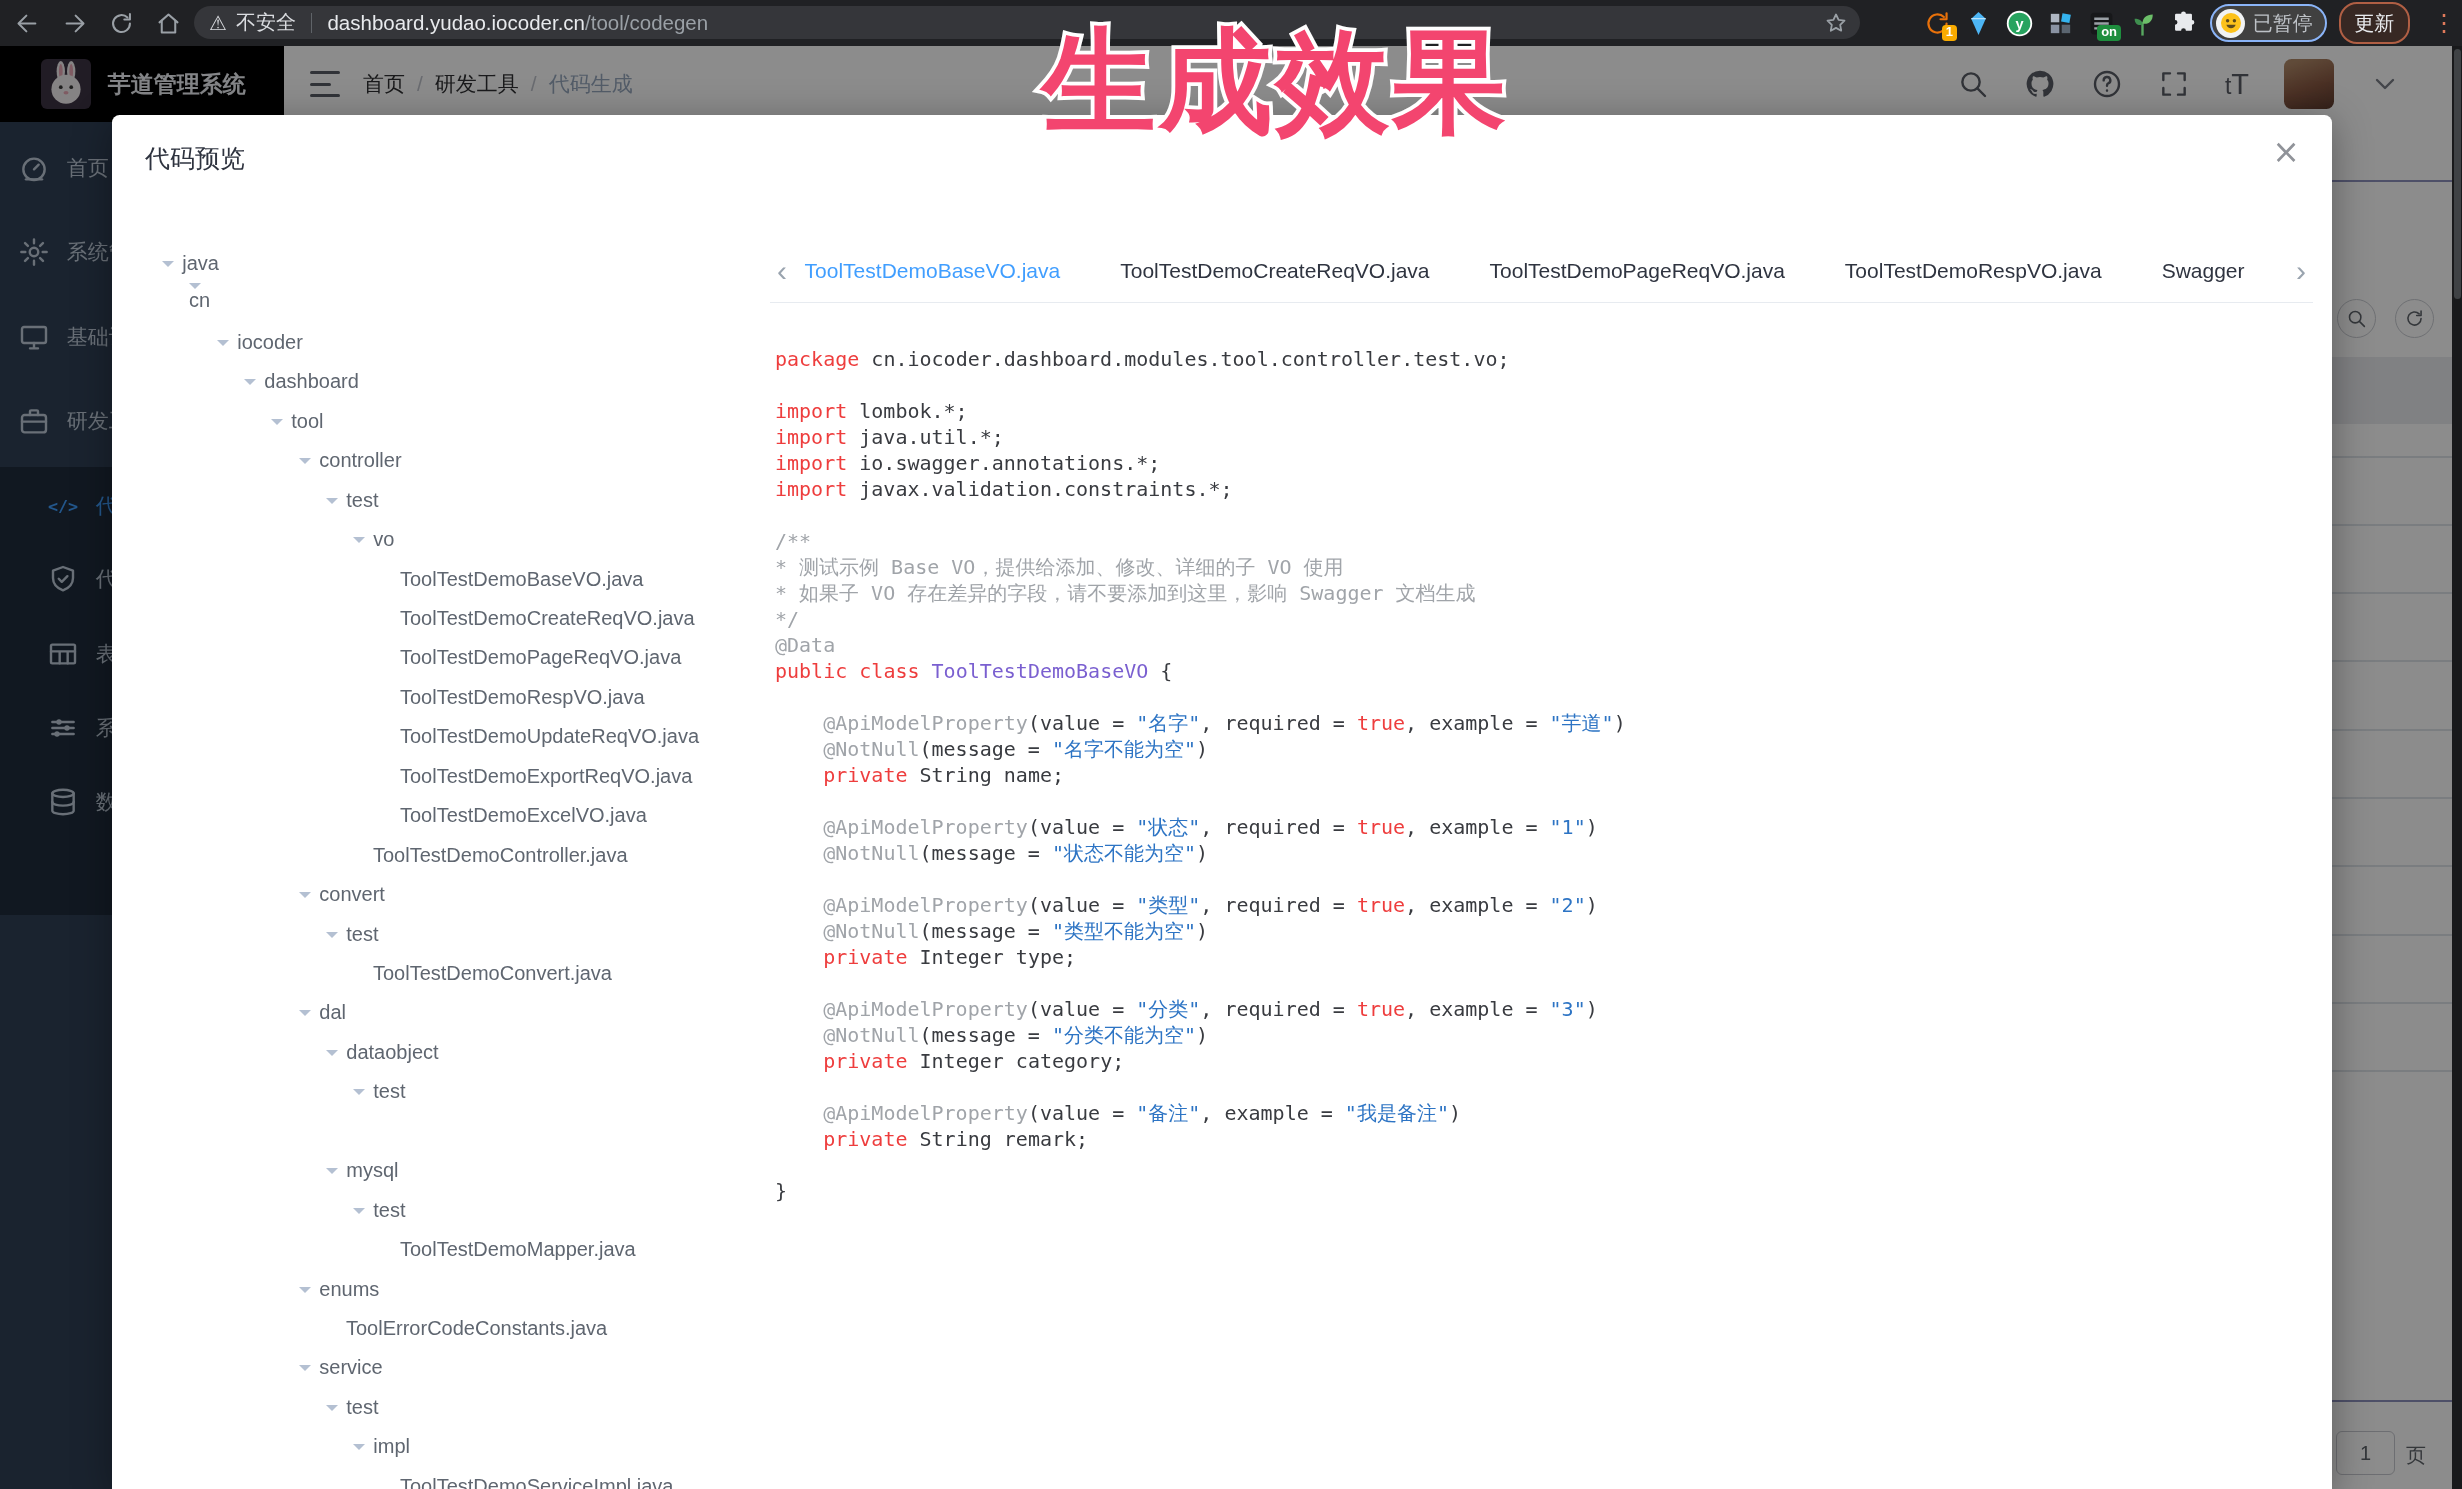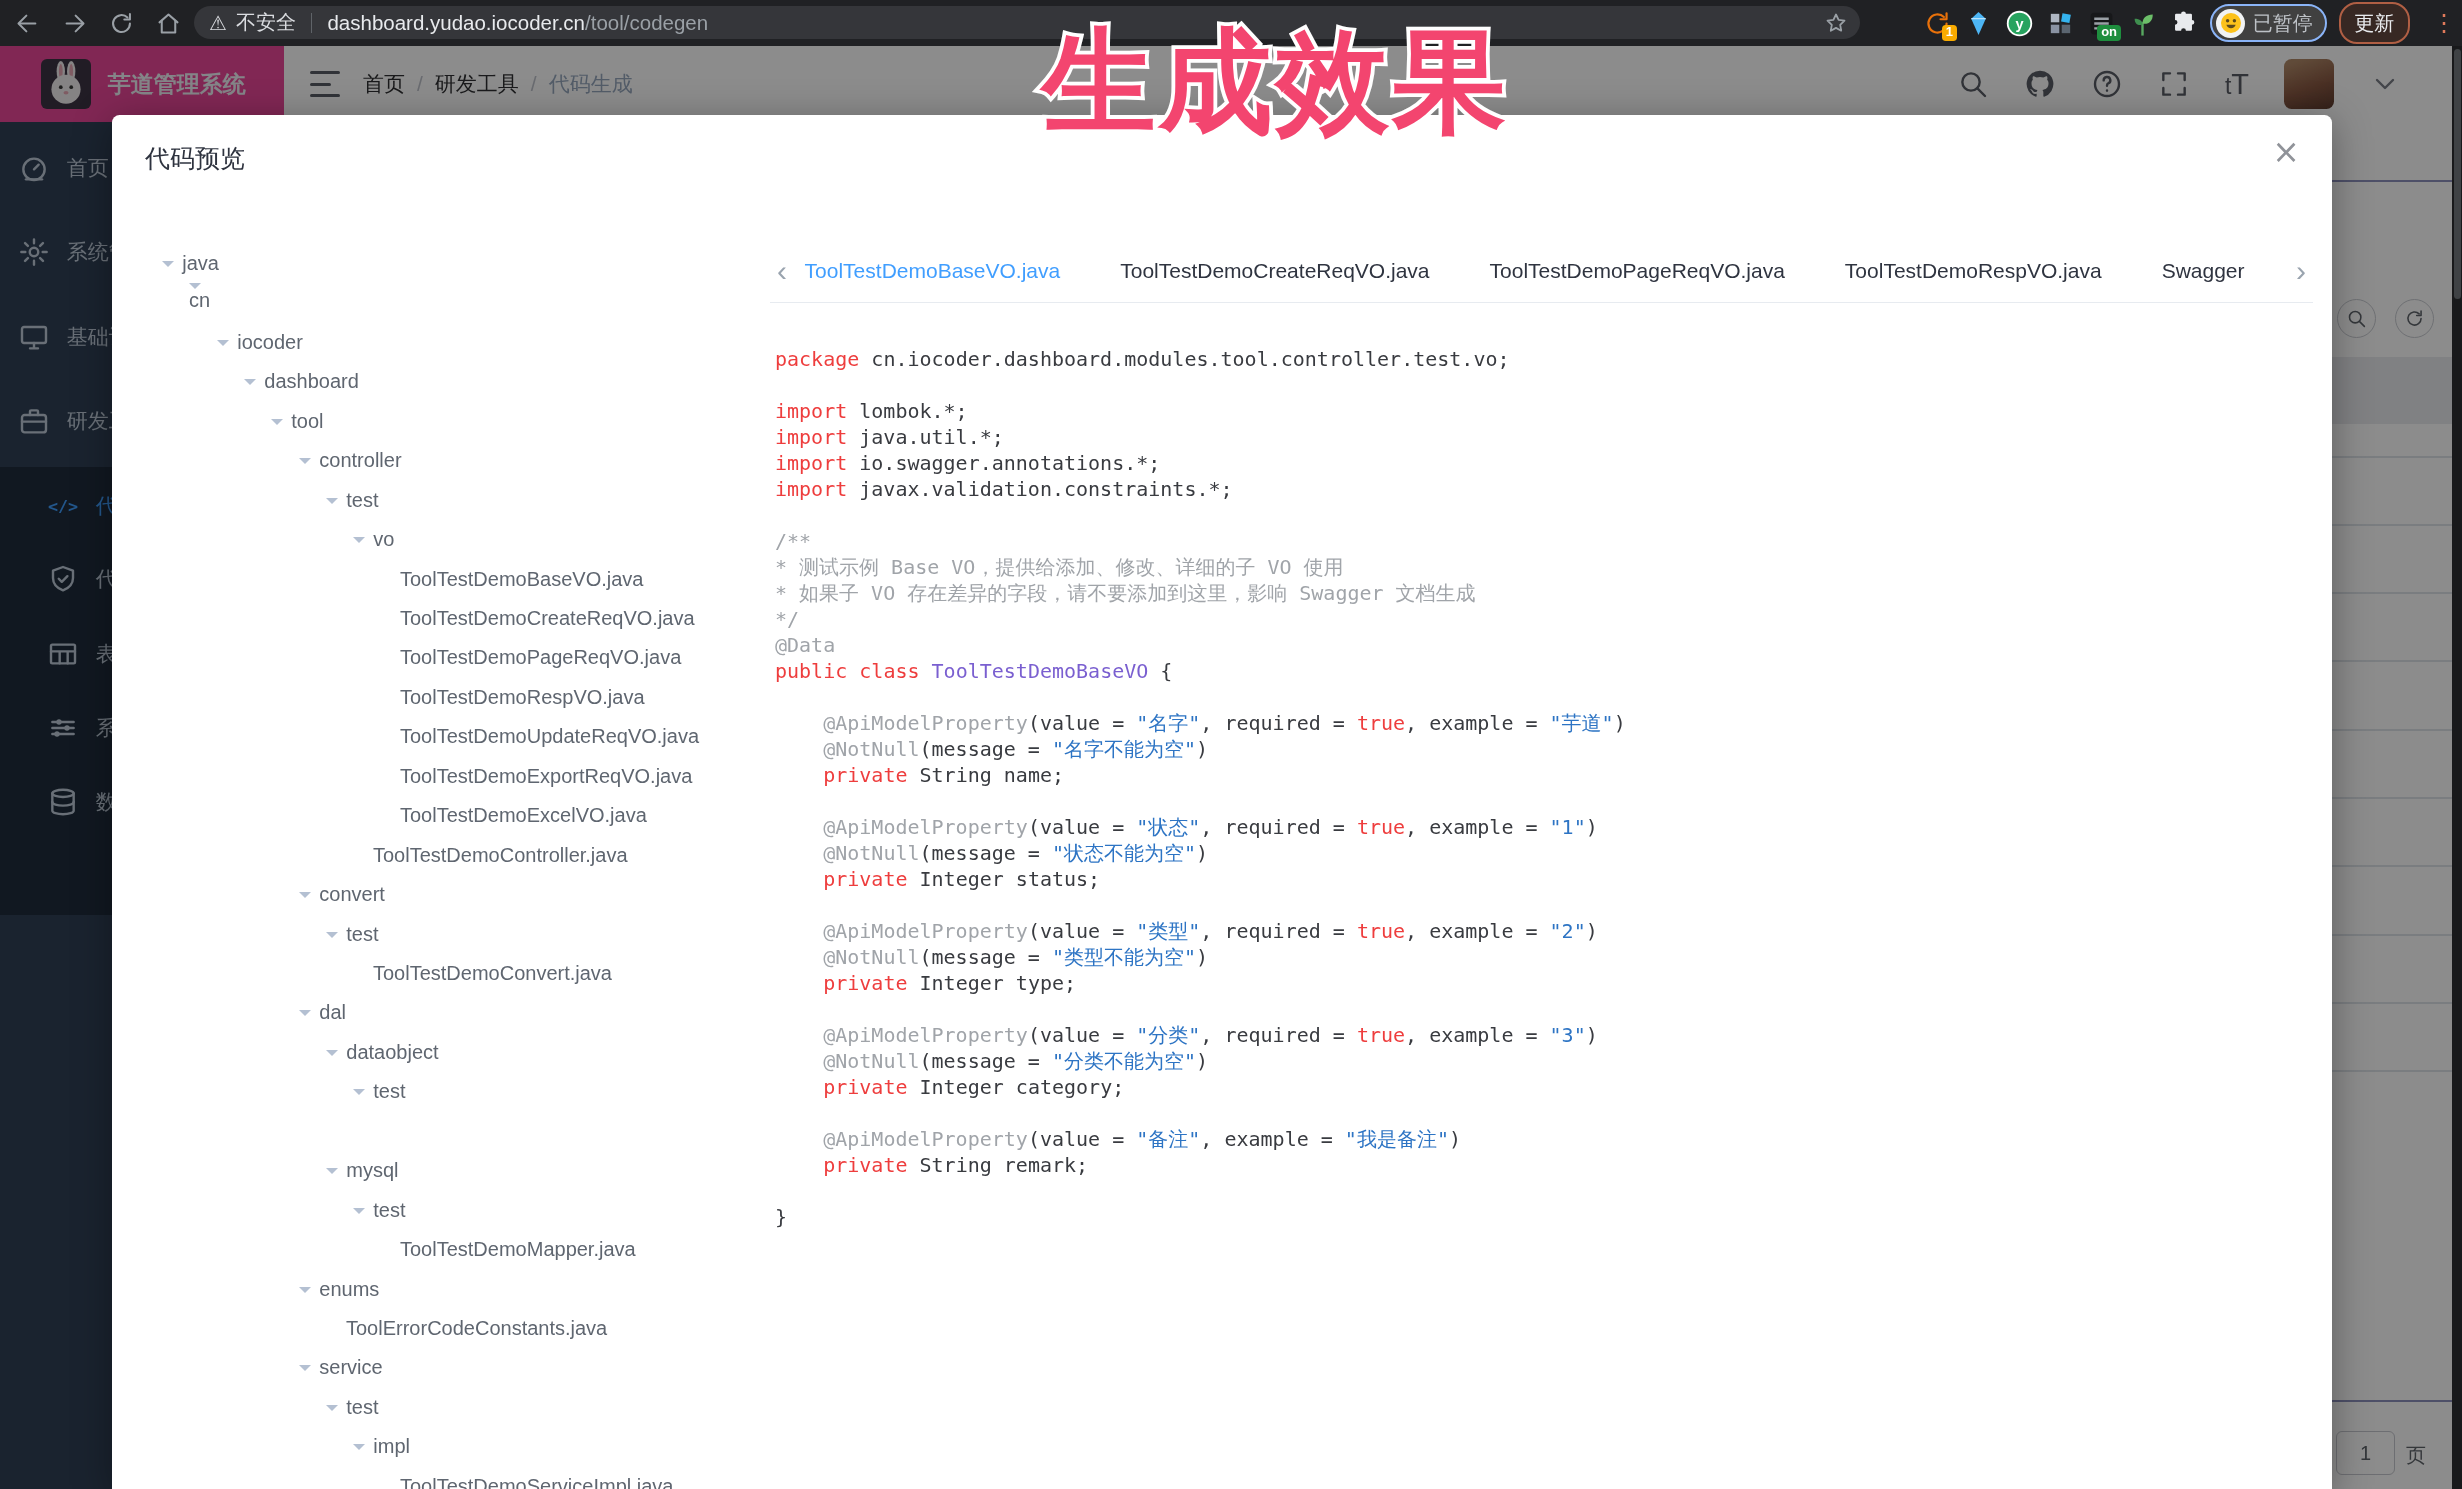--- a/index.html
+++ b/index.html
@@ -29,21 +29,21 @@
   .pausepill .face{width:29px;height:29px;border-radius:50%;background:#f1f3f4;display:flex;align-items:center;justify-content:center;}
   .pauselbl{font-size:20px;color:#bdc1c6;}
   .updatechip{display:flex;align-items:center;gap:22px;}
   .updatebox{border:2.3px solid #b05f44;background:#372823;color:#e8eaed;font-size:20px;
              padding:5.3px 13.7px;border-radius:18px;}
   .kebab{color:#e0795a;font-size:24px;font-family:"DejaVu Sans",sans-serif;line-height:1;}
 
   
   .app{position:absolute;left:0;top:46px;width:2462px;height:1444px;background:#ffffff;z-index:1;}
   .appheader{position:absolute;left:0;top:0;width:2462px;height:76px;background:#fff;}
-  .logo{position:absolute;left:0;top:0;width:284px;height:76px;background:#ec4899;display:flex;align-items:center;}
+  .logo{position:absolute;left:0;top:0;width:284px;height:76px;background:#000000;display:flex;align-items:center;}
   .logo-img{width:50px;height:50px;border-radius:6px;margin-left:41px;background:#3d3344;position:relative;overflow:hidden;}
   .logo-title{color:#f0f3f7;font-size:23px;font-weight:bold;margin-left:16.7px;white-space:nowrap;}
   .headrow{position:absolute;left:310px;top:0;height:76px;display:flex;align-items:center;gap:23px;}
   .hamburger{width:30px;height:26px;display:flex;flex-direction:column;justify-content:space-between;}
   .hamburger i{display:block;height:3px;background:#5a5e66;border-radius:1.5px;}
   .hamburger i:nth-child(2){width:70%;}
   .crumb{display:flex;align-items:center;gap:12px;font-size:21px;}
   .crumb .c1{color:#303133;}
   .crumb .sep{color:#c0c4cc;}
   .crumb .c3{color:#97a8be;}
@@ -554,21 +554,20 @@
       <div><span class="tk-c">*/</span></div>
       <div><span class="tk-m">@Data</span></div>
       <div><span class="tk-k">public</span><span> </span><span class="tk-k">class</span><span> </span><span class="tk-cl">ToolTestDemoBaseVO</span><span> {</span></div>
       <div>&nbsp;</div>
       <div><span>    </span><span class="tk-m">@ApiModelProperty</span><span>(value = </span><span class="tk-s">"名字"</span><span>, required = </span><span class="tk-k">true</span><span>, example = </span><span class="tk-s">"芋道"</span><span>)</span></div>
       <div><span>    </span><span class="tk-m">@NotNull</span><span>(message = </span><span class="tk-s">"名字不能为空"</span><span>)</span></div>
       <div><span>    </span><span class="tk-k">private</span><span> String name;</span></div>
       <div>&nbsp;</div>
       <div><span>    </span><span class="tk-m">@ApiModelProperty</span><span>(value = </span><span class="tk-s">"状态"</span><span>, required = </span><span class="tk-k">true</span><span>, example = </span><span class="tk-s">"1"</span><span>)</span></div>
       <div><span>    </span><span class="tk-m">@NotNull</span><span>(message = </span><span class="tk-s">"状态不能为空"</span><span>)</span></div>
-      <div><span>    </span><span class="tk-k">private</span><span> Integer status;</span></div>
       <div>&nbsp;</div>
       <div><span>    </span><span class="tk-m">@ApiModelProperty</span><span>(value = </span><span class="tk-s">"类型"</span><span>, required = </span><span class="tk-k">true</span><span>, example = </span><span class="tk-s">"2"</span><span>)</span></div>
       <div><span>    </span><span class="tk-m">@NotNull</span><span>(message = </span><span class="tk-s">"类型不能为空"</span><span>)</span></div>
       <div><span>    </span><span class="tk-k">private</span><span> Integer type;</span></div>
       <div>&nbsp;</div>
       <div><span>    </span><span class="tk-m">@ApiModelProperty</span><span>(value = </span><span class="tk-s">"分类"</span><span>, required = </span><span class="tk-k">true</span><span>, example = </span><span class="tk-s">"3"</span><span>)</span></div>
       <div><span>    </span><span class="tk-m">@NotNull</span><span>(message = </span><span class="tk-s">"分类不能为空"</span><span>)</span></div>
       <div><span>    </span><span class="tk-k">private</span><span> Integer category;</span></div>
       <div>&nbsp;</div>
       <div><span>    </span><span class="tk-m">@ApiModelProperty</span><span>(value = </span><span class="tk-s">"备注"</span><span>, example = </span><span class="tk-s">"我是备注"</span><span>)</span></div>

